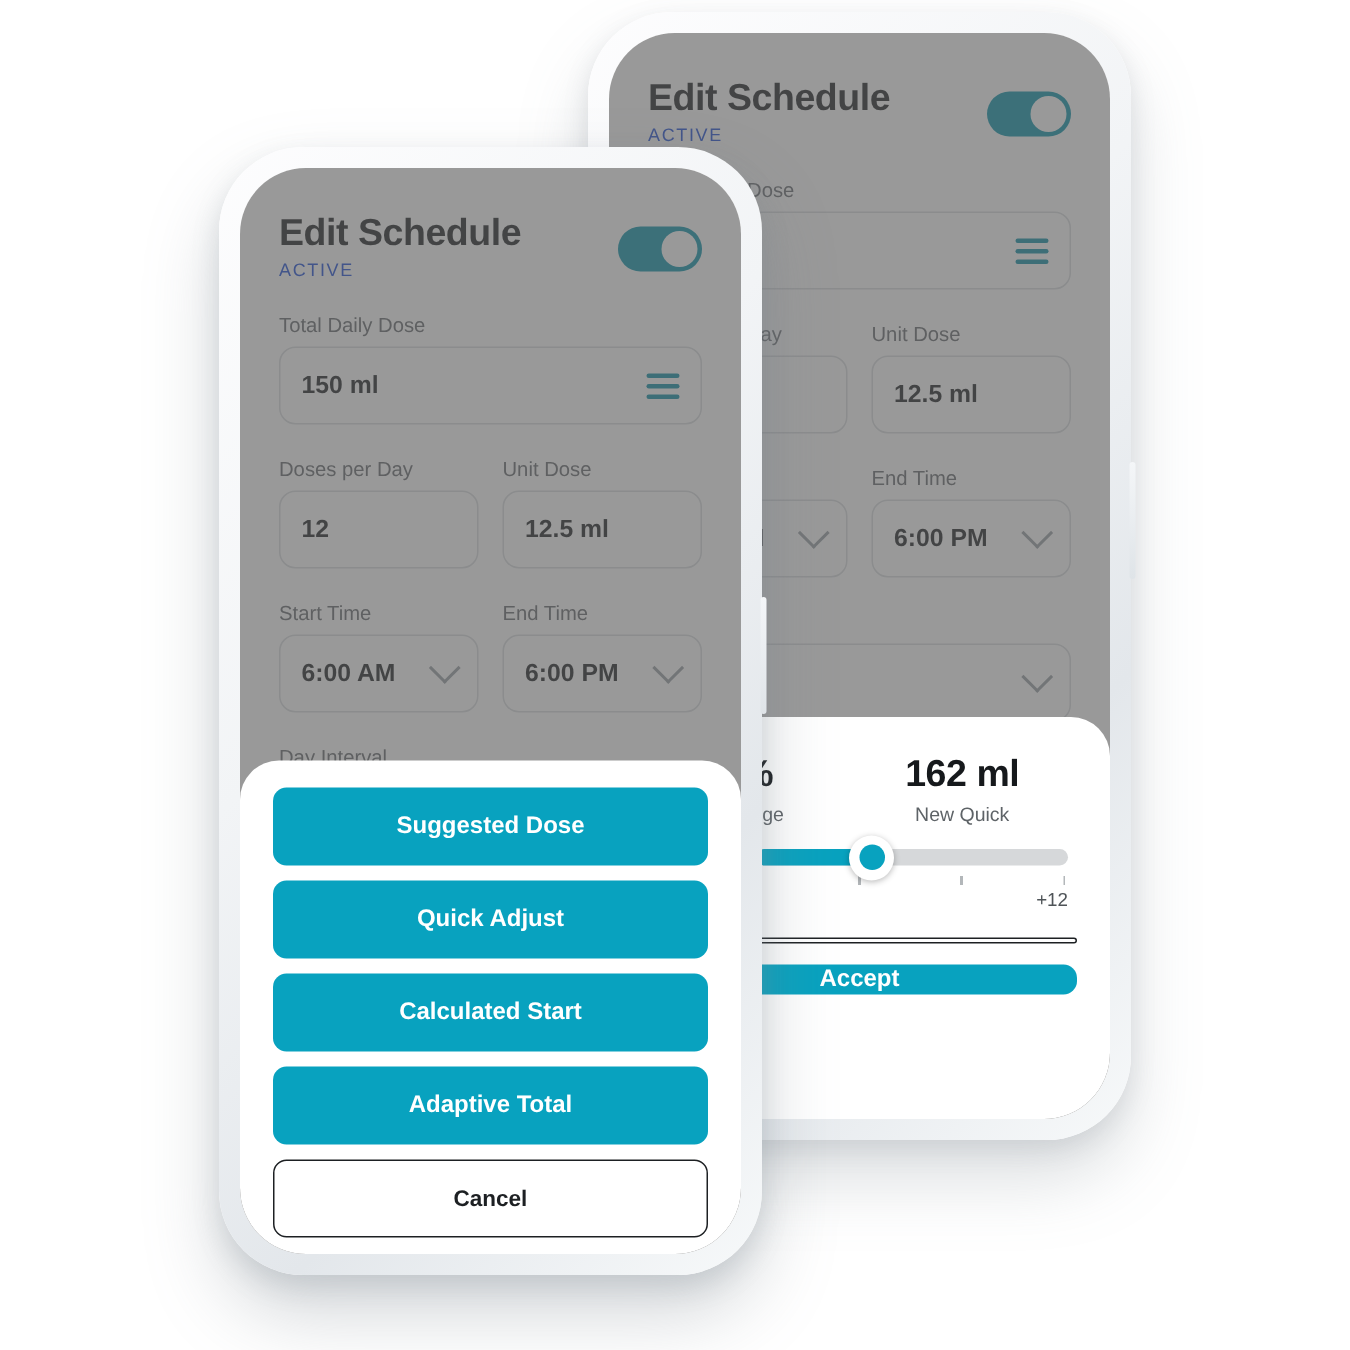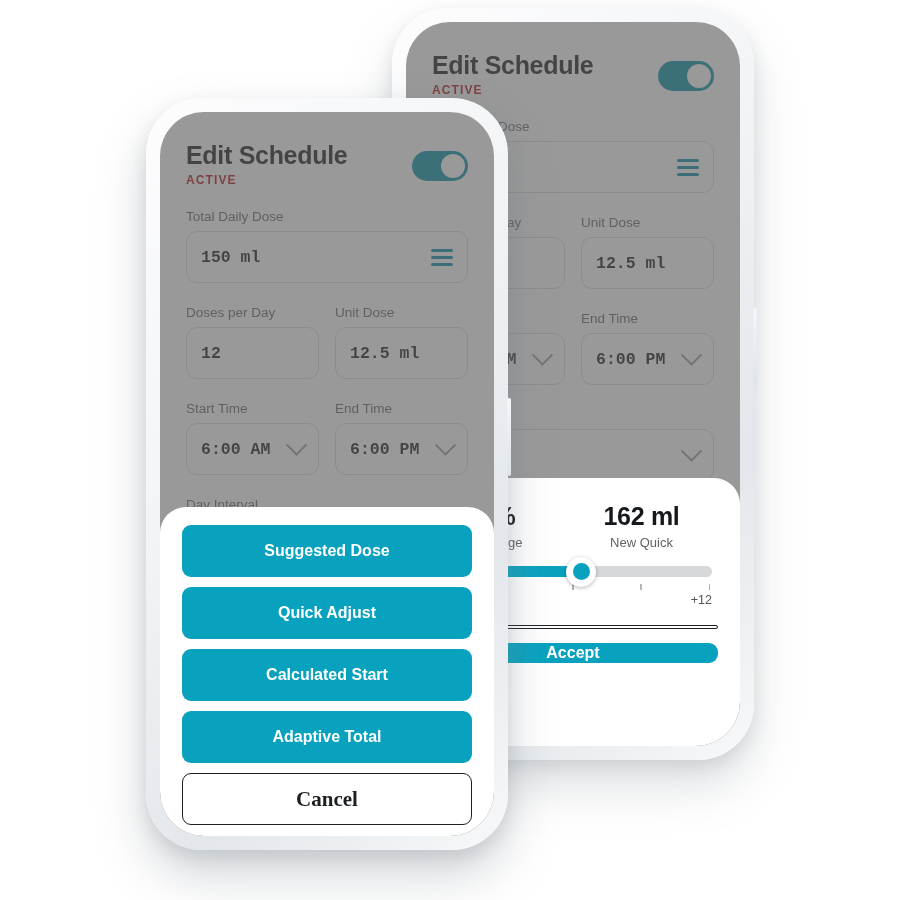--- a/index.html
+++ b/index.html
@@ -87,22 +87,22 @@
   .title {
     font-size: 25px;
     font-weight: bold;
     color: #1d2023;
     letter-spacing: -0.3px;
     line-height: 1.05;
     margin: 0;
   }
   .subtitle {
     font-size: 12px;
-    font-weight: bold;
-    color: #b91c1c;
+    font-weight: normal;
+    color: #1d4ed8;
     letter-spacing: 1.1px;
     margin-top: 5px;
   }
 
   .toggle {
     width: 56px;
     height: 30px;
     border-radius: 16px;
     background: #0c93ab;
     position: relative;
@@ -127,21 +127,20 @@
   .field-box {
     height: 52px;
     border: 1px solid #d9dcdf;
     border-radius: 11px;
     display: flex;
     align-items: center;
     padding: 0 14px;
     box-sizing: border-box;
     background: transparent;
     justify-content: space-between;
-    font-family: Liberation Mono, monospace;
   }
   .field-val {
     font-size: 16.5px;
     color: #1d2023;
     font-weight: bold;
   }
 
   .hamburger { display: flex; flex-direction: column; gap: 4px; flex: none; }
   .hamburger i {
     display: block; width: 22px; height: 3px;
@@ -183,28 +182,28 @@
     width: 100%;
     font-family: "Liberation Sans", sans-serif;
     cursor: pointer;
   }
   .cancel-btn {
     height: 52px;
     border-radius: 9px;
     background: #ffffff;
     border: 1.6px solid #1d2023;
     color: #1d2023;
-    font-size: 21px;
+    font-size: 15px;
     font-weight: bold;
     display: flex;
     align-items: center;
     justify-content: center;
     margin-top: 8px;
     width: 100%;
-    font-family: Liberation Serif, serif;
+    font-family: Liberation Sans, sans-serif;
     cursor: pointer;
   }
 
   
   .qa-stats {
     display: flex;
     align-items: flex-start;
     justify-content: space-between;
     padding: 6px 8px 0 8px;
   }

